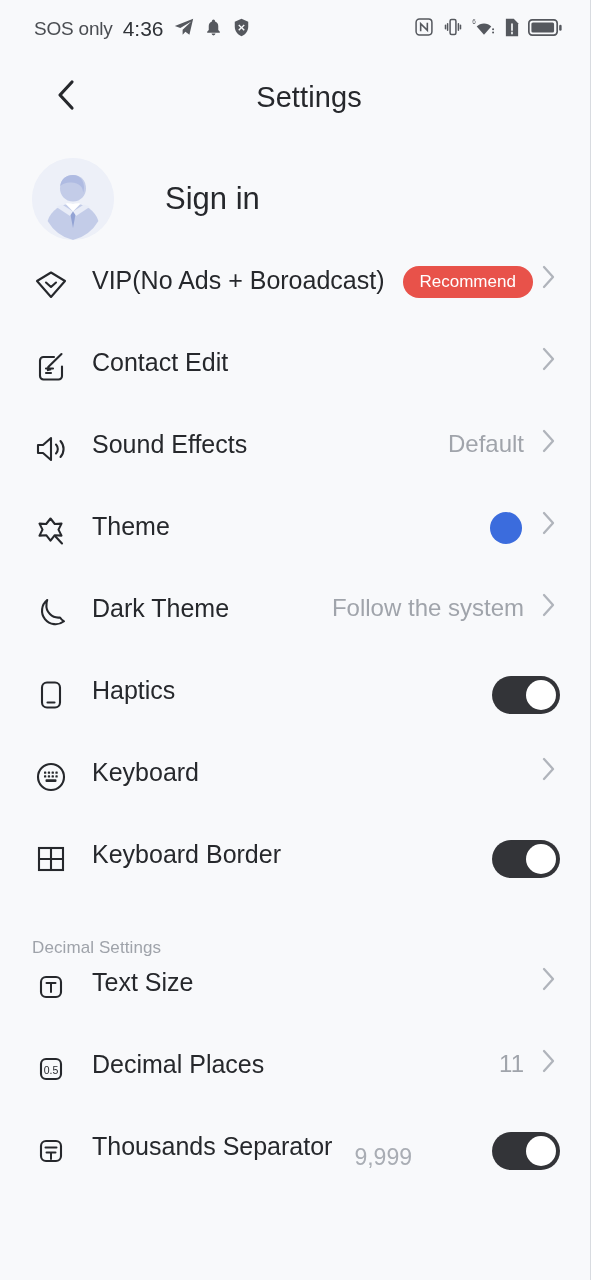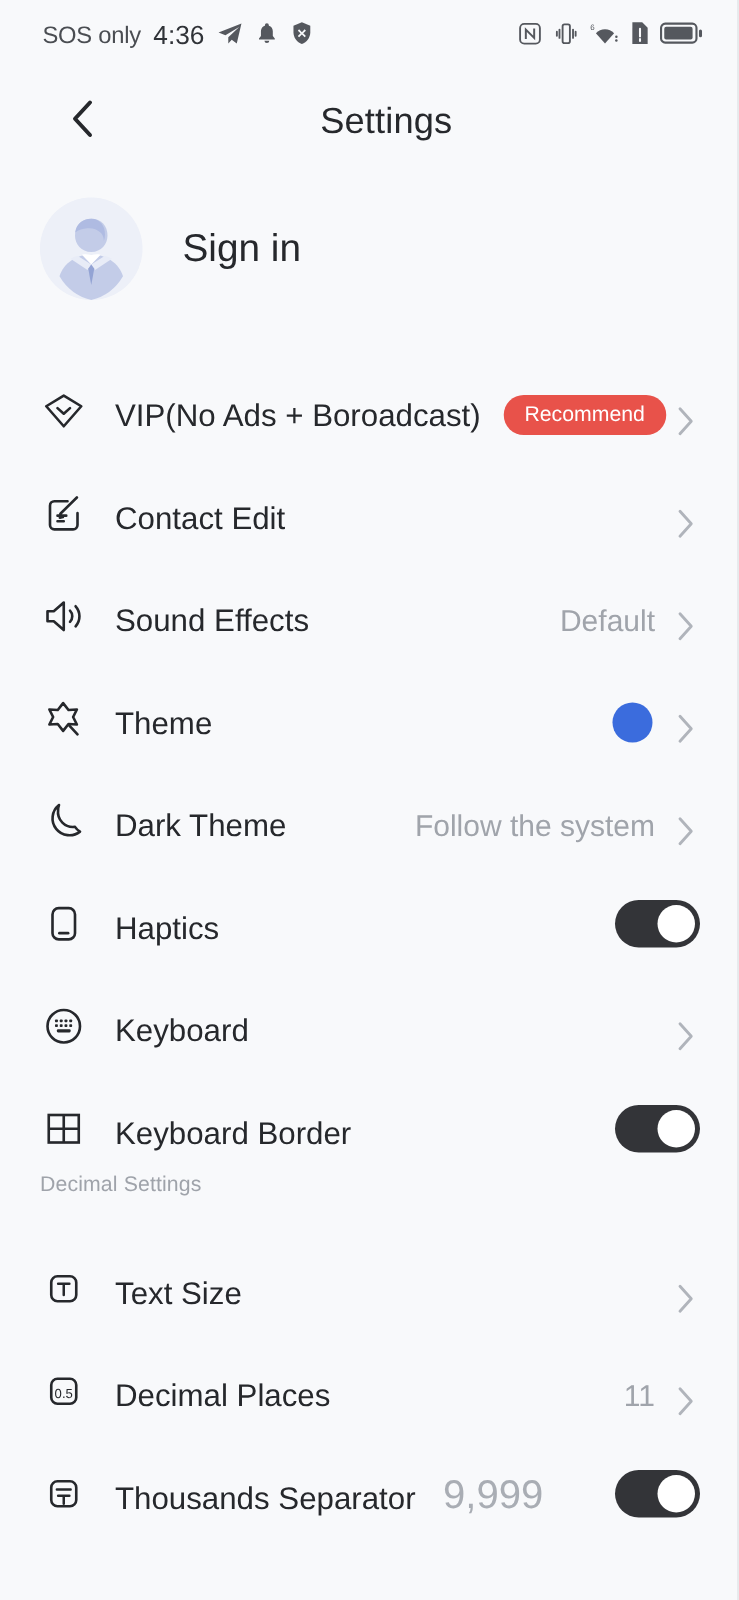--- a/index.html
+++ b/index.html
@@ -59,55 +59,55 @@
     padding: 22px 0 26px 32px;
     cursor: pointer;
   }
   .avatar {
     width: 82px; height: 82px; border-radius: 50%;
     background: #EDF0F8;
     overflow: hidden; flex: 0 0 auto;
     display: block;
   }
   .signin-label {
-    margin-left: 32px;
+    margin-left: 51px;
     font-size: 31px; color: #26282C; font-weight: 400;
   }
 
   
   .section-header {
     font-size: 17px; color: #9FA3AA;
     padding: 16px 0 10px 32px;
     letter-spacing: 0.1px;
   }
 
   
   .row {
-    display: flex; align-items: flex-end;
+    display: flex; align-items: flex-start;
     min-height: 82px;
     padding: 0 30px 0 32px;
     cursor: pointer;
   }
   .row-icon {
     width: 38px; height: 38px; flex: 0 0 38px;
     display: flex; align-items: center; justify-content: center;
   }
   .row-label {
     margin-left: 22px;
     font-size: 25px; color: #26282C;
     white-space: nowrap;
   }
   .row-spacer { flex: 1 1 auto; }
   .row-value {
     font-size: 24px; color: #A0A4AB;
     margin-right: 12px; white-space: nowrap;
   }
   .row-inline-value {
-    font-size: 32px; color: #A9ADB4;
-    margin-left: 22px; white-space: nowrap;
+    font-size: 23px; color: #A9ADB4;
+    margin-left: 22px; white-space: nowrap; margin-top: 12px;
   }
   .chev {
     width: 22px; height: 22px; flex: 0 0 22px;
     display: flex; align-items: center; justify-content: center;
     margin-left: 2px;
   }
 
   
   .badge {
     margin-left: 18px;

